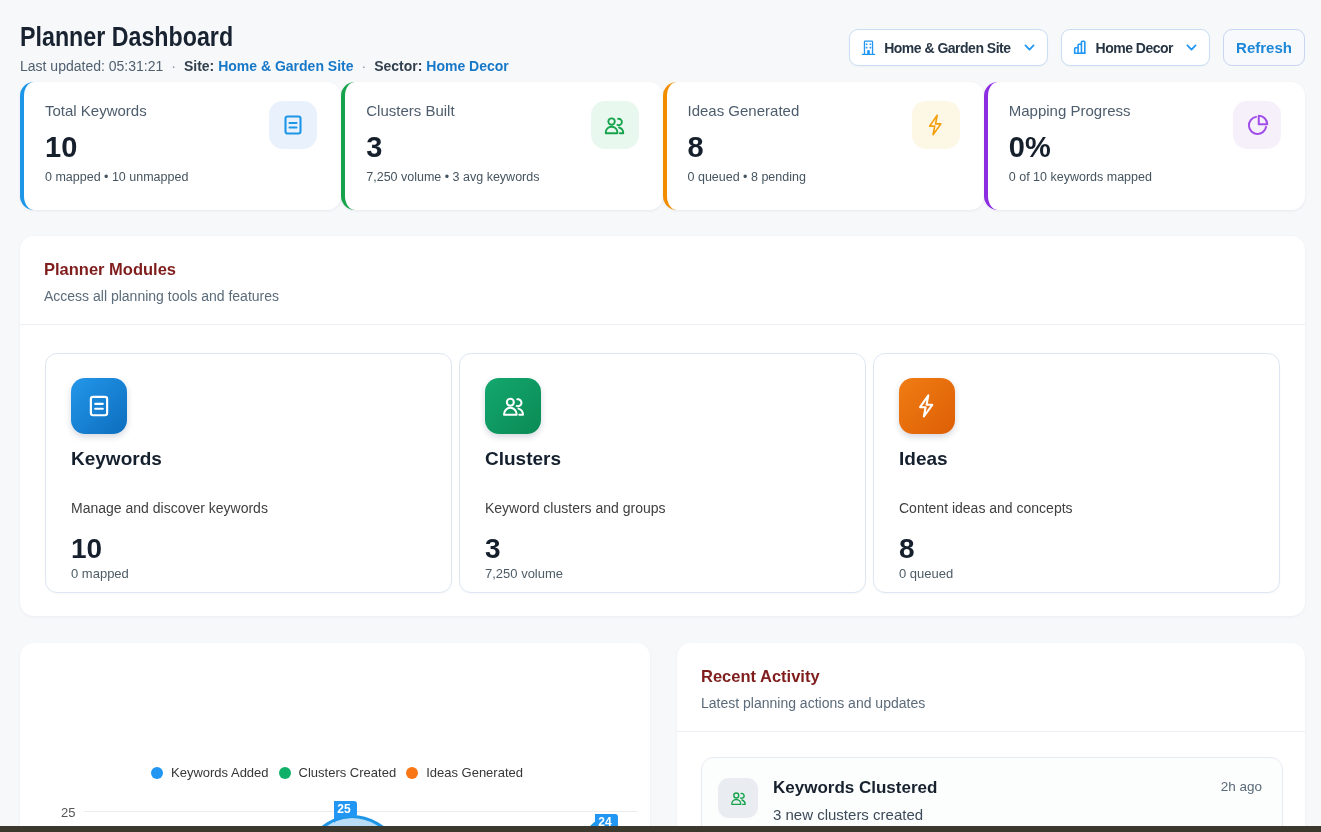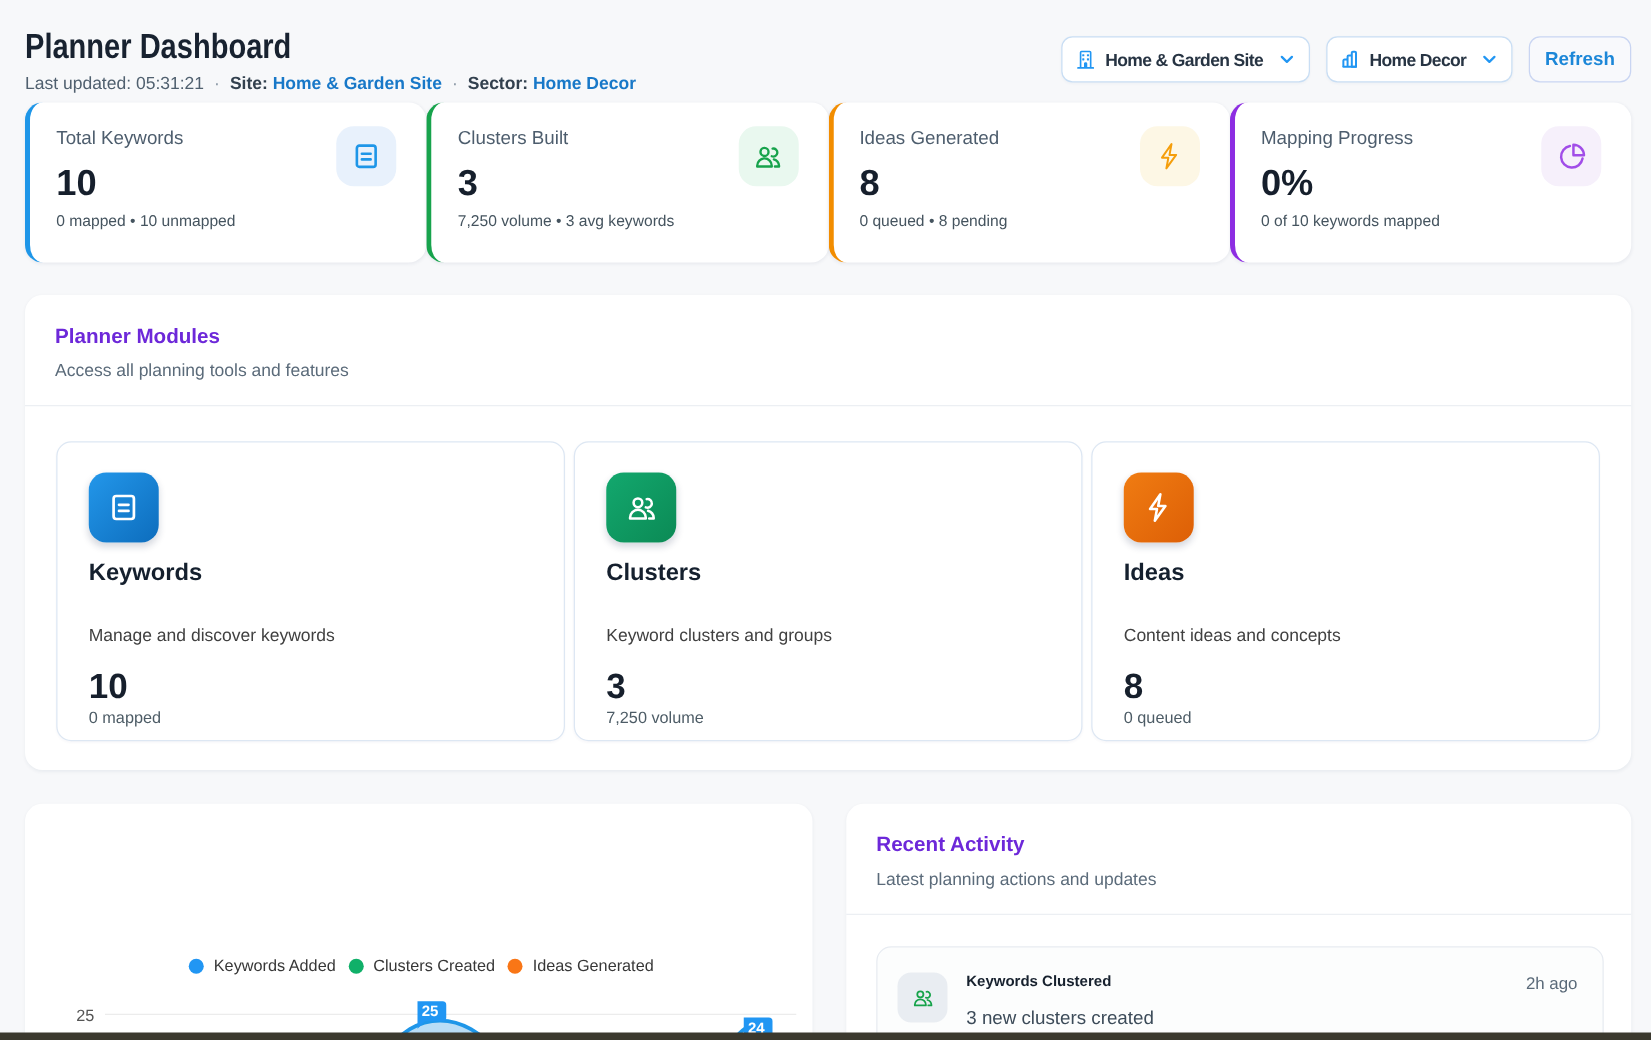--- a/index.html
+++ b/index.html
@@ -47,21 +47,21 @@
   display:flex; align-items:center; justify-content:center;
 }
 .b-blue { border-color:#1e96e8; } .b-blue .badge { background:#e8f1fc; }
 .b-green { border-color:#17a34c; } .b-green .badge { background:#e9f8ef; }
 .b-orange { border-color:#f28d00; } .b-orange .badge { background:#fdf7e5; }
 .b-purple { border-color:#8d2de2; } .b-purple .badge { background:#f6f0fb; }
 
 
 .panel { background:#fff; border-radius:14px; box-shadow:0 1px 3px rgba(25,45,80,.06); }
 .phead { padding:24px 24px 20px 24px; border-bottom:1px solid #eceff3; }
-.phead h2 { font-size:16.5px; font-weight:700; color:#6d28d9; }
+.phead h2 { font-size:16.5px; font-weight:700; color:#7f1d1d; }
 .phead p { font-size:14px; color:#5b6b7a; margin-top:9px; }
 
 .modules { left:20px; top:236px; width:1285px; height:380px; }
 .mods { display:flex; gap:7px; padding:28px 25px 0 25px; }
 .mod {
   flex:1; height:240px; border:1.5px solid #dde7f3; border-radius:12px; background:#fff;
   padding:24px 24px 0 25px; box-shadow:0 1px 2px rgba(25,45,80,.03);
 }
 .mico { width:56px; height:56px; border-radius:14px; display:flex; align-items:center; justify-content:center;
   box-shadow:0 3px 6px rgba(20,40,80,.18); }
@@ -83,21 +83,21 @@
 .legend .it { display:flex; align-items:center; gap:8px; }
 .legend .dot { width:12px; height:12px; border-radius:50%; }
 
 .tick { position:absolute; left:41px; top:162px; font-size:13px; color:#555; }
 .grid { position:absolute; left:64px; top:168px; width:553px; height:1px; background:#ececec; }
 
 .ritem { position:absolute; left:24px; top:114px; width:582px; height:120px;
   background:#fcfdfd; border:1px solid #e7ebf1; border-radius:12px; }
 .ritem .ic { position:absolute; left:16px; top:20px; width:40px; height:40px; border-radius:11px;
   background:#e9edf2; display:flex; align-items:center; justify-content:center; }
-.ritem .tt { position:absolute; left:71px; top:20px; font-size:12px; font-weight:700; color:#17212e; }
+.ritem .tt { position:absolute; left:71px; top:20px; font-size:17px; font-weight:700; color:#17212e; }
 .ritem .dd2 { position:absolute; left:71px; top:48px; font-size:15px; color:#3c4b59; }
 .ritem .time { position:absolute; right:20px; top:21px; font-size:13.5px; color:#5a6a79; }
 
 .bar { position:absolute; left:0; top:826px; width:1321px; height:6px; background:#3b392e; }
 </style>
 </head>
 <body>
 
 <div class="abs h1">Planner Dashboard</div>
 <div class="abs meta">Last updated: 05:31:21<span class="sep">·</span><b>Site:</b> <a>Home &amp; Garden Site</a><span class="sep">·</span><b>Sector:</b> <a>Home Decor</a></div>

